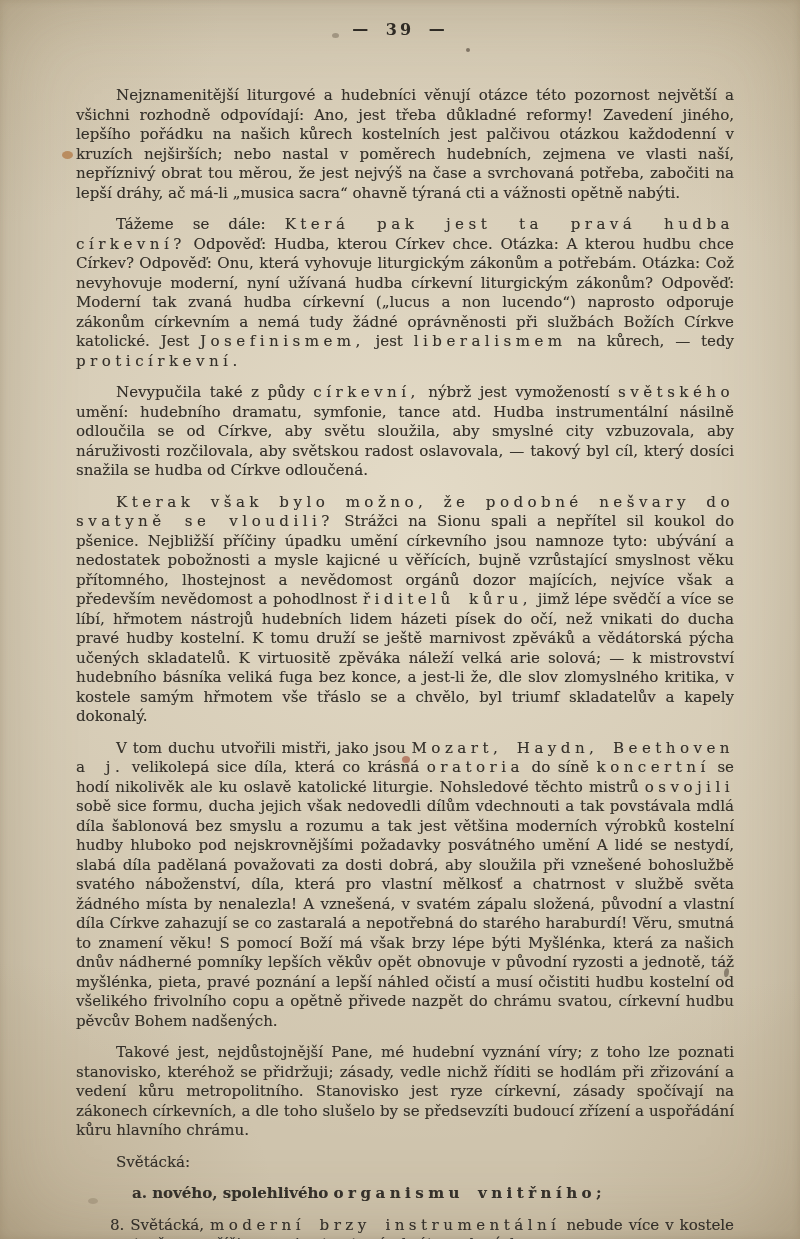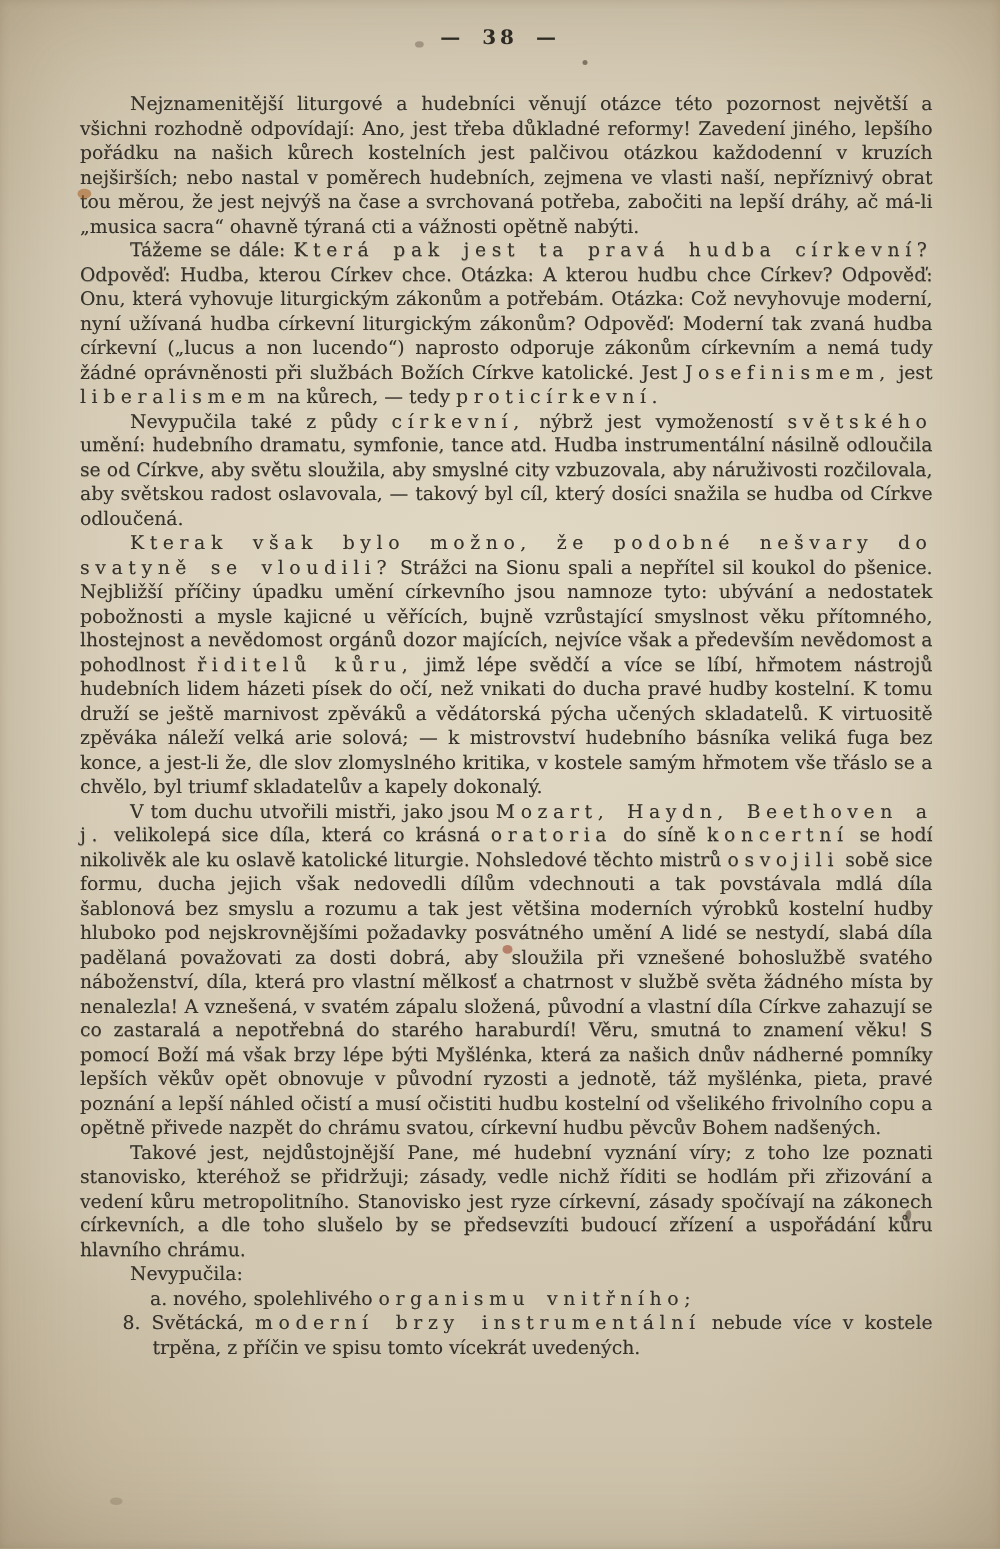--- a/index.html
+++ b/index.html
@@ -32,45 +32,45 @@
     text-align:center;font-size:16px;font-weight:bold;
     letter-spacing:3px;word-spacing:6px;
     color:#2e2a24;
   }
   .text-block{
     position:absolute;left:64px;right:54px;top:74px;
     text-align:justify;
     font-size:15px;line-height:19.5px;
     text-shadow:0.2px 0.2px 0 rgba(52,46,38,.35);
   }
-  .para{margin:0;text-indent:40px;}
-  .para.list{text-indent:56px;}
+  .para{margin:12px;text-indent:40px;}
+  .para.list{text-indent:56px;font-weight:bold;}
   .para.hang{padding-left:58px;text-indent:-24px;}
   .spaced{letter-spacing:.3em;word-spacing:.28em;}
   .stain{position:absolute;border-radius:50%;filter:blur(.6px);pointer-events:none;}
   .stain.s1{left:62px;top:151px;width:11px;height:8px;background:rgba(168,95,32,.55);}
   .stain.s2{left:402px;top:756px;width:8px;height:7px;background:rgba(148,45,22,.5);}
   .stain.s3{left:724px;top:968px;width:5px;height:9px;background:rgba(66,56,44,.5);border-radius:60% 40% 60% 40%;}
   .stain.s4{left:332px;top:33px;width:7px;height:5px;background:rgba(115,104,86,.5);}
   .stain.s5{left:466px;top:48px;width:4px;height:4px;background:rgba(72,62,50,.6);}
   .stain.s6{left:88px;top:1198px;width:10px;height:6px;background:rgba(130,115,92,.35);}
 </style>
 </head>
 <body>
 
 <div class="page">
-  <div class="pageno">— 38 —</div>
+  <div class="pageno">— 39 —</div>
   <div class="text-block">
       <p class="para body"><span>Nejznamenitější liturgové a hudebníci věnují otázce této pozornost největší a všichni rozhodně odpovídají: Ano, jest třeba důkladné reformy! Zavedení jiného, lepšího pořádku na našich kůrech kostelních jest palčivou otázkou každodenní v kruzích nejširších; nebo nastal v poměrech hudebních, zejmena ve vlasti naší, nepříznivý obrat tou měrou, že jest nejvýš na čase a svrchovaná potřeba, zabočiti na lepší dráhy, ač má-li „musica sacra“ ohavně týraná cti a vážnosti opětně nabýti.</span></p>
       <p class="para body"><span>Tážeme se dále: </span><span class="spaced">Která pak jest ta pravá hudba církevní?</span><span> Odpověď: Hudba, kterou Církev chce. Otázka: A kterou hudbu chce Církev? Odpověď: Onu, která vyhovuje liturgickým zákonům a potřebám. Otázka: Což nevyhovuje moderní, nyní užívaná hudba církevní liturgickým zákonům? Odpověď: Moderní tak zvaná hudba církevní („lucus a non lucendo“) naprosto odporuje zákonům církevním a nemá tudy žádné oprávněnosti při službách Božích Církve katolické. Jest </span><span class="spaced">Josefinismem,</span><span> jest </span><span class="spaced">liberalismem</span><span> na kůrech, — tedy </span><span class="spaced">proticírkevní</span><span>.</span></p>
       <p class="para body"><span>Nevypučila také z půdy </span><span class="spaced">církevní,</span><span> nýbrž jest vymožeností </span><span class="spaced">světského</span><span> umění: hudebního dramatu, symfonie, tance atd. Hudba instrumentální násilně odloučila se od Církve, aby světu sloužila, aby smyslné city vzbuzovala, aby náruživosti rozčilovala, aby světskou radost oslavovala, — takový byl cíl, který dosíci snažila se hudba od Církve odloučená.</span></p>
       <p class="para body"><span class="spaced">Kterak však bylo možno, že podobné nešvary do svatyně se vloudili?</span><span> Strážci na Sionu spali a nepřítel sil koukol do pšenice. Nejbližší příčiny úpadku umění církevního jsou namnoze tyto: ubývání a nedostatek pobožnosti a mysle kajicné u věřících, bujně vzrůstající smyslnost věku přítomného, lhostejnost a nevědomost orgánů dozor majících, nejvíce však a především nevědomost a pohodlnost </span><span class="spaced">řiditelů kůru,</span><span> jimž lépe svědčí a více se líbí, hřmotem nástrojů hudebních lidem házeti písek do očí, než vnikati do ducha pravé hudby kostelní. K tomu druží se ještě marnivost zpěváků a vědátorská pýcha učených skladatelů. K virtuositě zpěváka náleží velká arie solová; — k mistrovství hudebního básníka veliká fuga bez konce, a jest-li že, dle slov zlomyslného kritika, v kostele samým hřmotem vše třáslo se a chvělo, byl triumf skladatelův a kapely dokonalý.</span></p>
       <p class="para body"><span>V tom duchu utvořili mistři, jako jsou </span><span class="spaced">Mozart, Haydn, Beethoven a j.</span><span> velikolepá sice díla, která co krásná </span><span class="spaced">oratoria</span><span> do síně </span><span class="spaced">koncertní</span><span> se hodí nikolivěk ale ku oslavě katolické liturgie. Nohsledové těchto mistrů </span><span class="spaced">osvojili</span><span> sobě sice formu, ducha jejich však nedovedli dílům vdechnouti a tak povstávala mdlá díla šablonová bez smyslu a rozumu a tak jest většina moderních výrobků kostelní hudby hluboko pod nejskrovnějšími požadavky posvátného umění A lidé se nestydí, slabá díla padělaná považovati za dosti dobrá, aby sloužila při vznešené bohoslužbě svatého náboženství, díla, která pro vlastní mělkosť a chatrnost v službě světa žádného místa by nenalezla! A vznešená, v svatém zápalu složená, původní a vlastní díla Církve zahazují se co zastaralá a nepotřebná do starého haraburdí! Věru, smutná to znamení věku! S pomocí Boží má však brzy lépe býti Myšlénka, která za našich dnův nádherné pomníky lepších věkův opět obnovuje v původní ryzosti a jednotě, táž myšlénka, pieta, pravé poznání a lepší náhled očistí a musí očistiti hudbu kostelní od všelikého frivolního copu a opětně přivede nazpět do chrámu svatou, církevní hudbu pěvcův Bohem nadšených.</span></p>
       <p class="para body"><span>Takové jest, nejdůstojnější Pane, mé hudební vyznání víry; z toho lze poznati stanovisko, kteréhož se přidržuji; zásady, vedle nichž říditi se hodlám při zřizování a vedení kůru metropolitního. Stanovisko jest ryze církevní, zásady spočívají na zákonech církevních, a dle toho slušelo by se předsevzíti budoucí zřízení a uspořádání kůru hlavního chrámu.</span></p>
-      <p class="para body"><span>Nevypučila:</span></p>
+      <p class="para body"><span>Světácká:</span></p>
       <p class="para list"><span>a. nového, spolehlivého </span><span class="spaced">organismu vnitřního;</span></p>
       <p class="para hang"><span>8. Světácká, </span><span class="spaced">moderní brzy instrumentální</span><span> nebude více v kostele trpěna, z příčin ve spisu tomto vícekrát uvedených.</span></p>
     </div>
 
   <div class="stain s1"></div>
   <div class="stain s2"></div>
   <div class="stain s3"></div>
   <div class="stain s4"></div>
   <div class="stain s5"></div>
   <div class="stain s6"></div>

